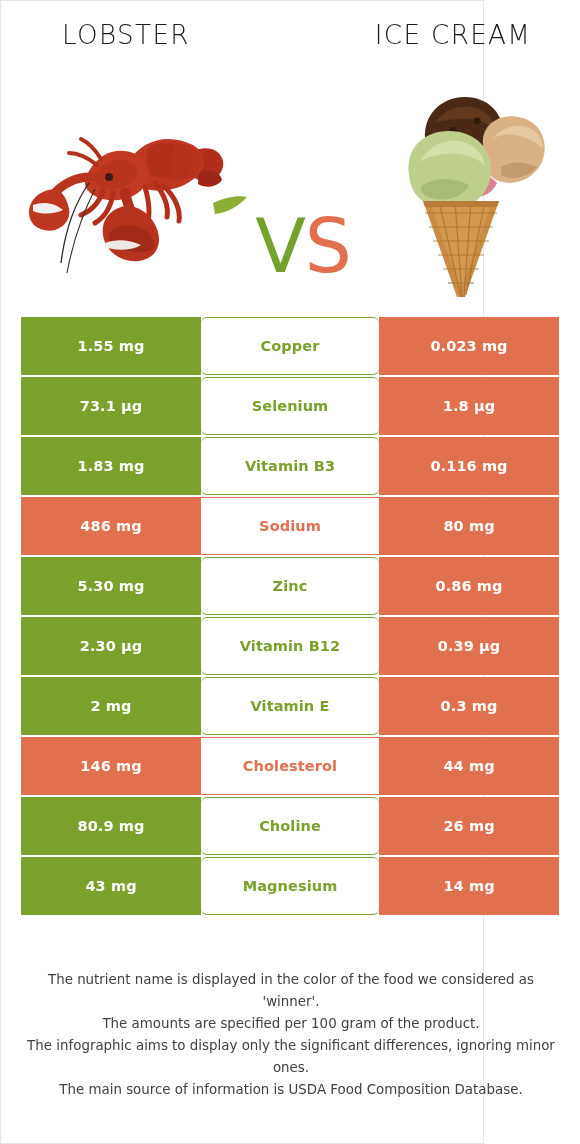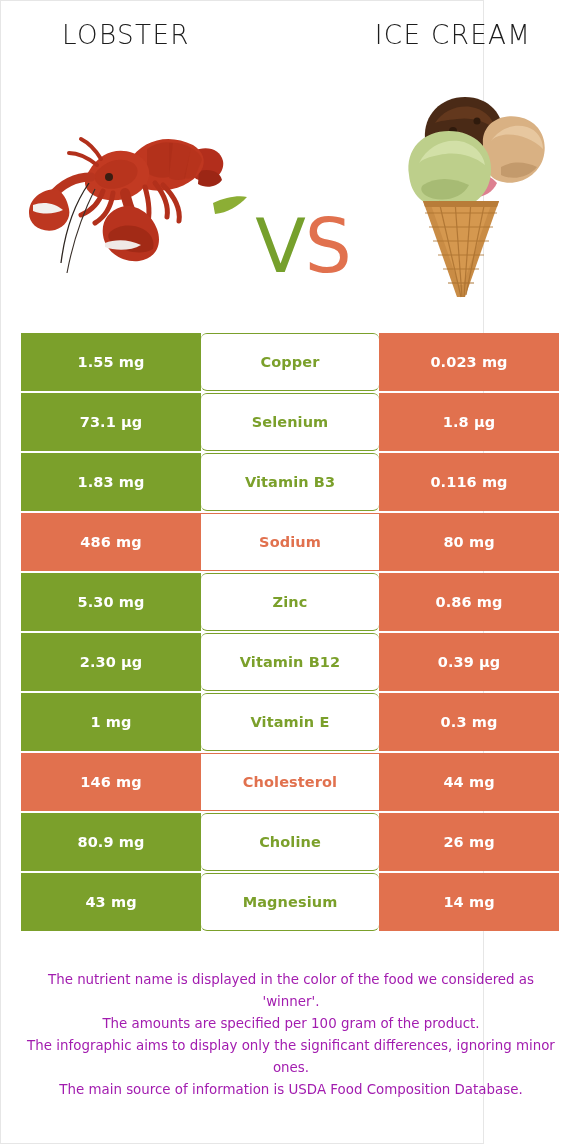--- a/index.html
+++ b/index.html
@@ -95,21 +95,21 @@
   .row + .row { margin-top: 0; }
   .cell {
     box-sizing: border-box;
     display: flex;
     align-items: center;
     justify-content: center;
     font-size: 14.5px;
     font-weight: 600;
     letter-spacing: 0.1px;
     height: 58px;
-    margin-top: 19px;
+    margin-top: 3px;
     margin-bottom: 1px;
     font-family: "DejaVu Sans", sans-serif;
   }
   .cell.value {
     width: 180px;
     color: #ffffff;
     font-weight: 600;
   }
   .cell.value.green  { background: #7ba02b; }
   .cell.value.orange { background: #e1714e; }
@@ -129,21 +129,21 @@
   
   .footnote {
     position: absolute;
     left: 24px;
     top: 968px;
     width: 532px;
     text-align: center;
     font-family: "DejaVu Sans", sans-serif;
     font-size: 13.4px;
     line-height: 22px;
-    color: #a21caf;
+    color: #404040;
   }
   .footnote div { white-space: normal; }
 
   
   .lobster-svg, .icecream-svg { display: block; }
 </style>
 </head>
 <body>
 
 <div class="page">
@@ -279,21 +279,21 @@
         <div class="cell value green">5.30 mg</div>
         <div class="cell name green">Zinc</div>
         <div class="cell value orange">0.86 mg</div>
       </div>
       <div class="row">
         <div class="cell value green">2.30 µg</div>
         <div class="cell name green">Vitamin B12</div>
         <div class="cell value orange">0.39 µg</div>
       </div>
       <div class="row">
-        <div class="cell value green">1 mg</div>
+        <div class="cell value green">2 mg</div>
         <div class="cell name green">Vitamin E</div>
         <div class="cell value orange">0.3 mg</div>
       </div>
       <div class="row">
         <div class="cell value orange">146 mg</div>
         <div class="cell name orange">Cholesterol</div>
         <div class="cell value orange">44 mg</div>
       </div>
       <div class="row">
         <div class="cell value green">80.9 mg</div>

